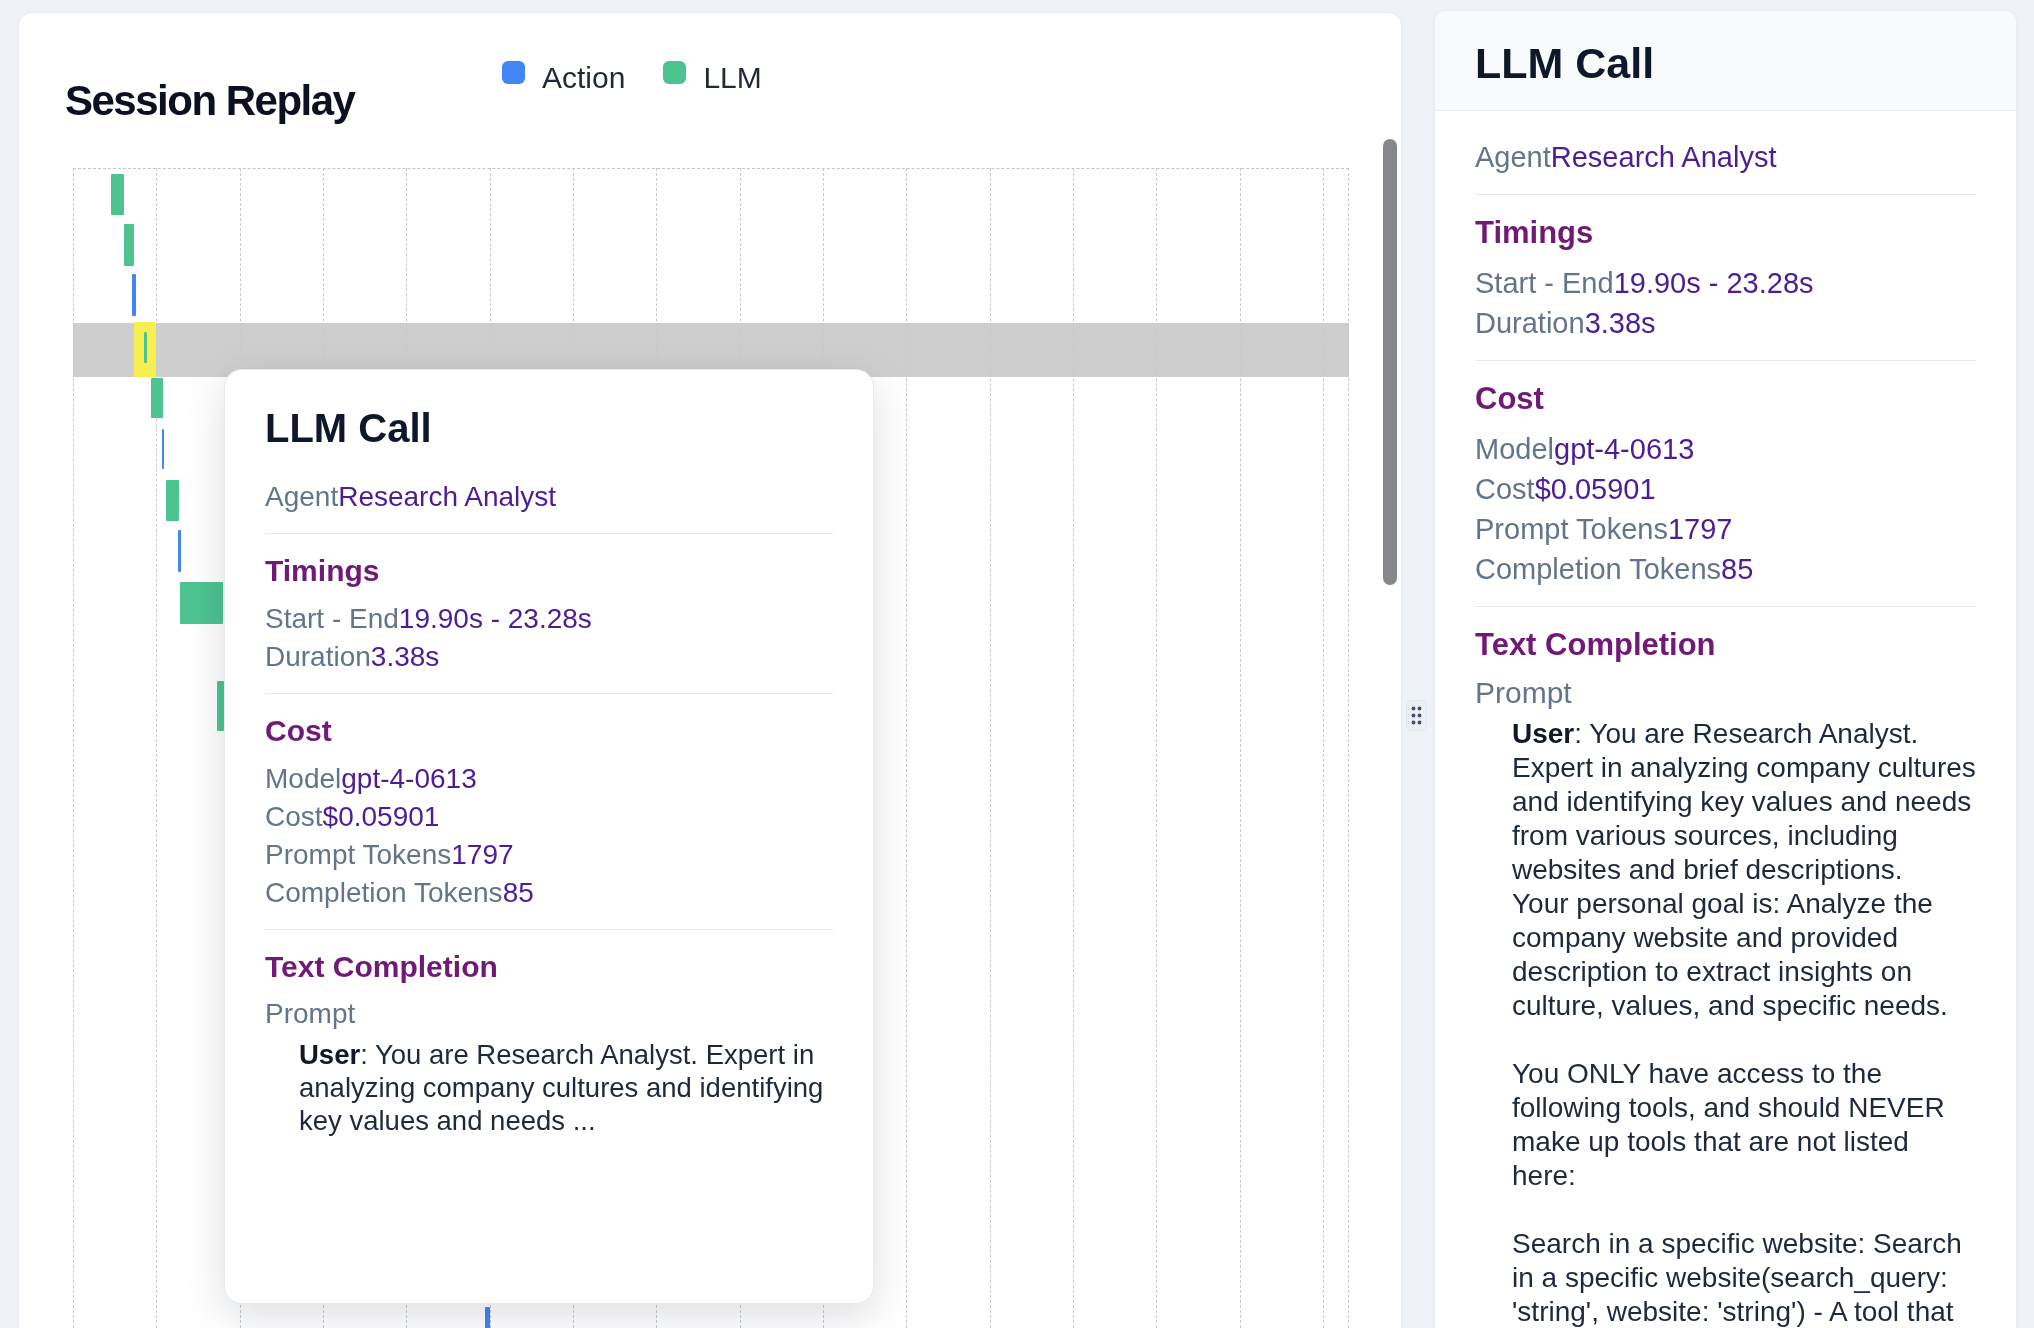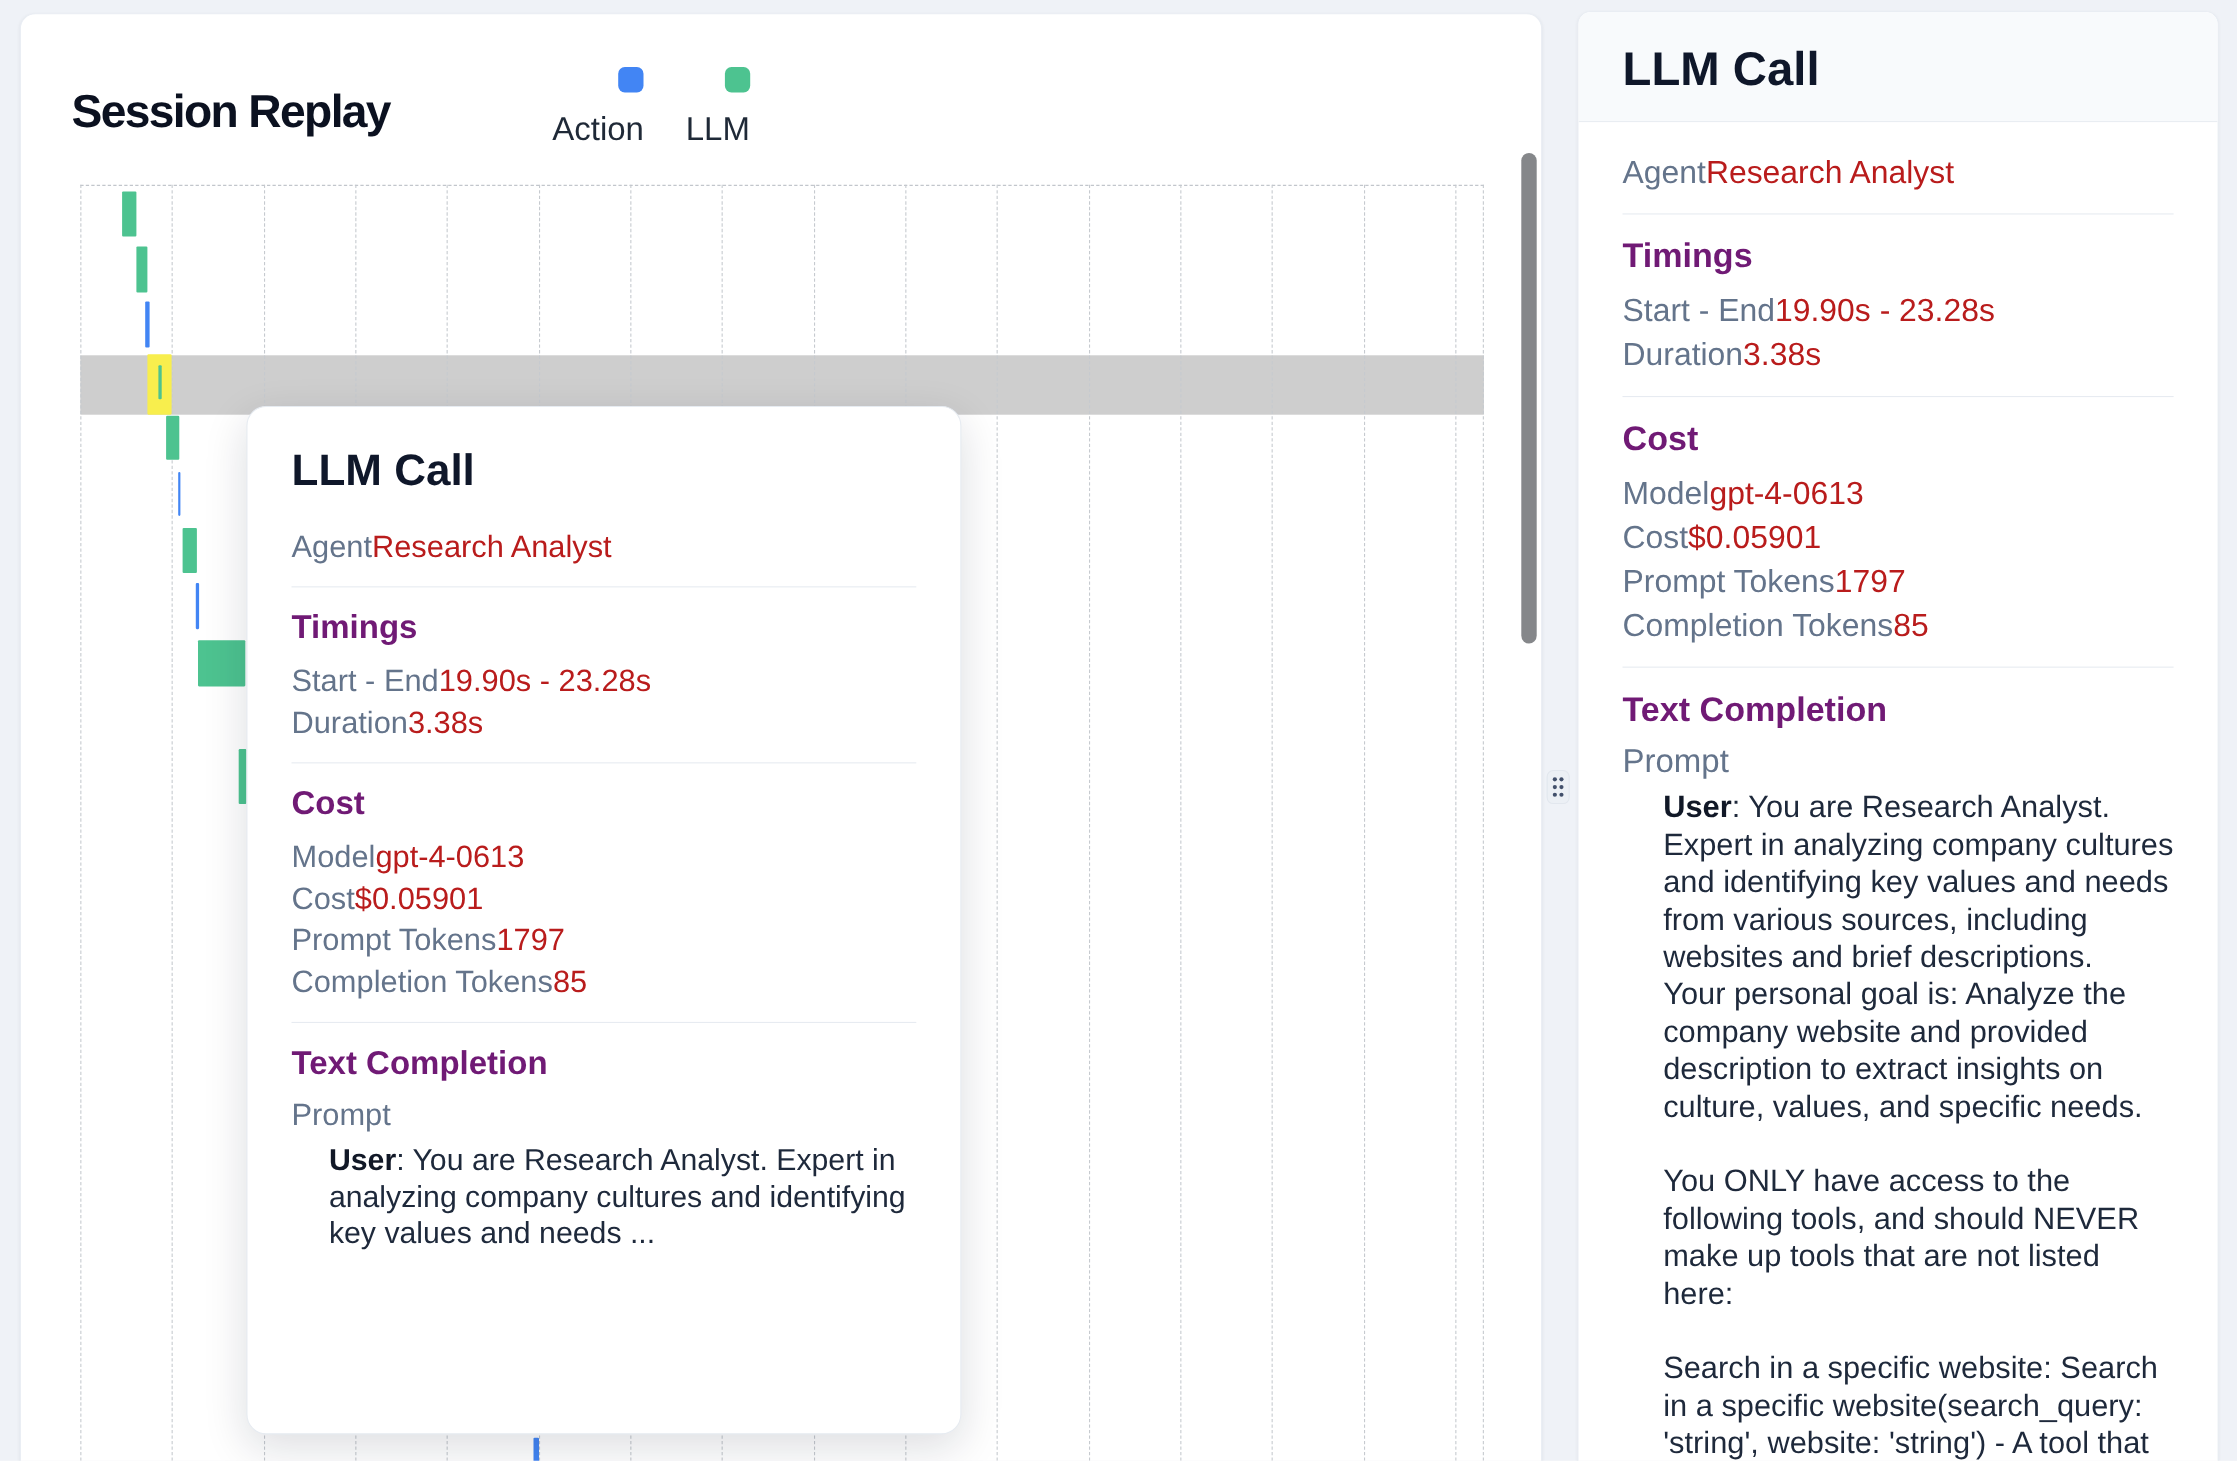--- a/index.html
+++ b/index.html
@@ -5,21 +5,21 @@
   html,body{margin:0;padding:0;}
   body{width:2034px;height:1328px;overflow:hidden;background:#EFF2F7;
        font-family:"Liberation Sans","DejaVu Sans",sans-serif;position:relative;}
   .card{position:absolute;background:#fff;border:1px solid #E9EDF3;border-radius:14px;
         box-shadow:0 1px 3px rgba(16,24,40,.05);}
   
   #left-card{left:18px;top:12px;width:1382px;height:1340px;overflow:hidden;}
   #sr-title{position:absolute;left:46px;top:36px;font-size:42px;font-weight:800;
             letter-spacing:-1.5px;color:#0B1120;}
   #legend{position:absolute;left:483px;top:48px;display:flex;gap:38px;align-items:center;}
-  .legend-item{display:flex;align-items:flex-end;gap:17px;font-size:30px;color:#1F2937;flex-direction:column;}
+  .legend-item{display:flex;align-items:flex-start;gap:17px;font-size:30px;color:#1F2937;}
   .legend-chip{width:23px;height:23px;border-radius:6px;display:inline-block;}
   
   #chart{position:absolute;left:54px;top:155px;width:1276px;height:1185px;}
   .gridline{position:absolute;top:0;bottom:0;width:0;border-left:1px dashed #C6CACF;}
   .chart-top{position:absolute;left:0;right:0;top:0;height:0;border-top:1px dashed #C2C6CC;}
   #hover-band{position:absolute;left:0;width:1276px;background:#CECECE;}
   .bar{position:absolute;border-radius:1px;}
   .bar.llm{background:#4DC390;}
   .bar.action{background:#4285F4;}
   .bar.selected{background:#F8EE4D;}
@@ -27,21 +27,21 @@
   
   #scroll-thumb{position:absolute;left:1364px;top:126px;width:14px;height:446px;
                 border-radius:7px;background:#85878A;}
   
   #tooltip{position:absolute;left:205px;top:356px;width:650px;height:935px;background:#fff;
            border:1px solid #E6EBF1;border-radius:18px;box-shadow:0 12px 40px rgba(15,23,42,.14);
            box-sizing:border-box;padding:34px 40px 40px;overflow:hidden;}
   .tt-title{font-size:40px;font-weight:700;color:#0F172A;line-height:48px;margin:0 0 26px;}
   .row{display:flex;justify-content:flex-start;align-items:baseline;font-size:28px;line-height:38px;}
   .row .lbl{color:#64748B;}
-  .row .val{color:#b91c1c;}
+  .row .val{color:#4c1d95;}
   .divider{border:none;border-top:1px solid #E7EBF1;margin:17px 0 20px;}
   .sec-h{font-size:30px;font-weight:700;color:#701a75;margin:0 0 12px;}
   .sub-lbl{font-size:28px;color:#64748B;line-height:36px;margin:10px 0 6px;}
   .para{font-size:27.5px;line-height:33px;color:#1E293B;padding-left:34px;white-space:pre-line;}
   .para b{font-weight:700;color:#111827;margin-top:44px;}
   
   #drag-handle{position:absolute;left:1406px;top:700px;width:19px;height:29px;background:#ECF0F5;
                border:1px solid #E2E7EE;border-radius:6px;display:flex;align-items:center;justify-content:center;}
   
   #right-card{left:1434px;top:10px;width:581px;height:1330px;border-radius:12px;overflow:hidden;}

